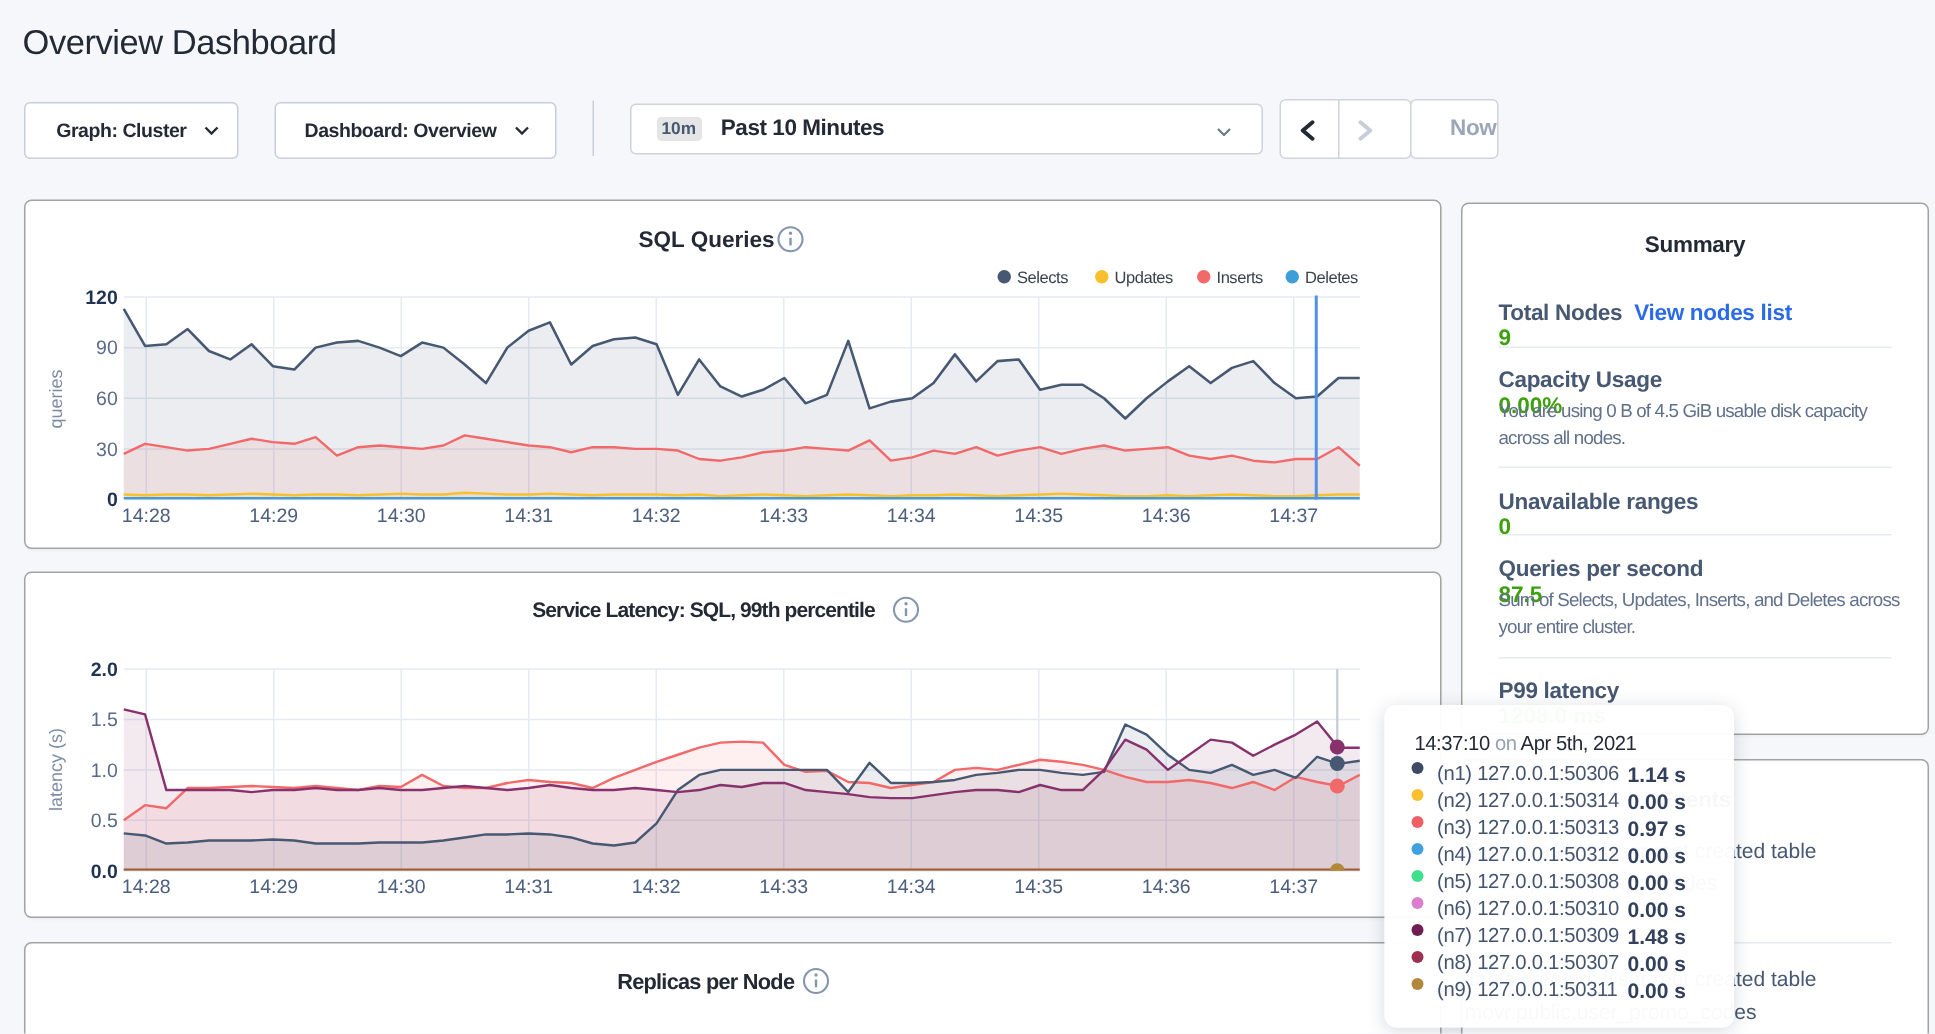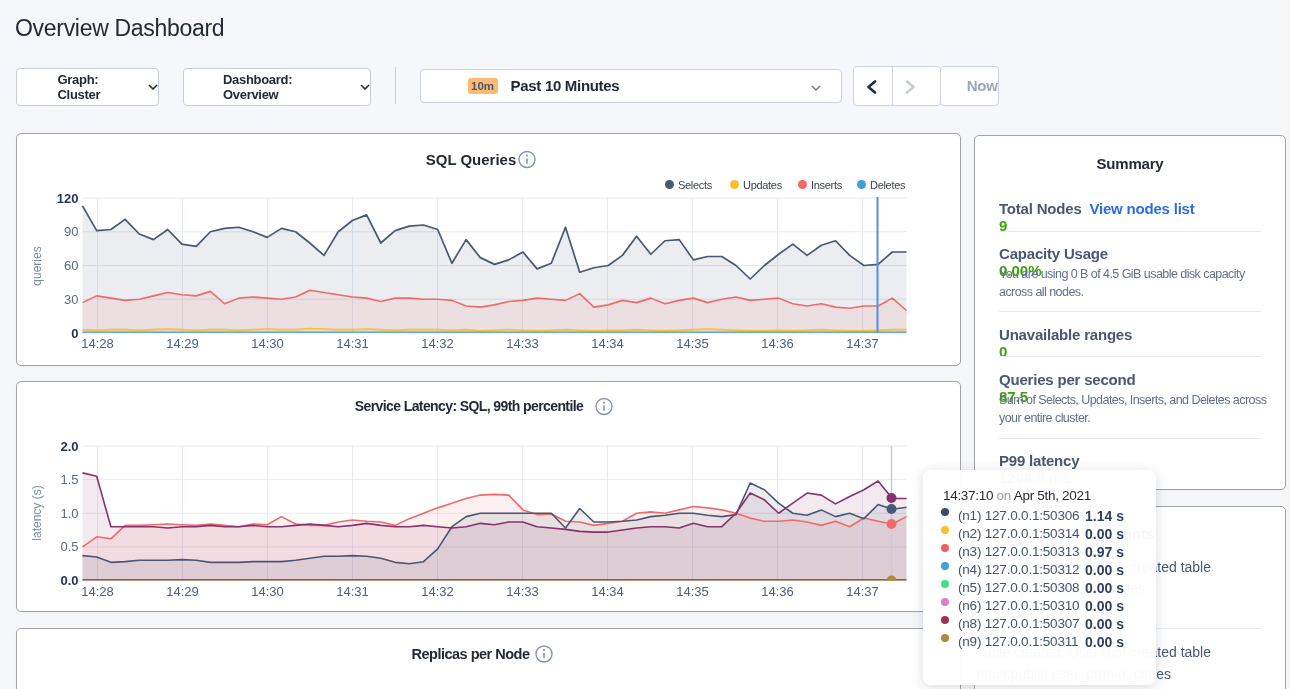--- a/index.html
+++ b/index.html
@@ -1,21 +1,21 @@
 <!DOCTYPE html>
 <html><head><meta charset="utf-8">
 <style>
 * { margin:0; padding:0; box-sizing:border-box; }
 html,body { width:1290px; height:689px; overflow:hidden; background:#f5f7fa;
   font-family:"Liberation Sans", sans-serif; position:relative; }
 .abs { position:absolute; }
 h1 { position:absolute; left:15px; top:15px; font-size:23px; font-weight:400;
   color:#242a35; letter-spacing:-0.3px; }
 .btn { position:absolute; background:#fff; border:1px solid #c8cdd9; border-radius:4px;
-  display:flex; align-items:center;padding-left:20px; }
+  display:flex; align-items:center; }
 .btn .lbl { font-size:13px; font-weight:bold; color:#242a35; letter-spacing:-0.3px; }
 .card { position:absolute; background:#fff; border:1px solid #a3a3a3; border-radius:5px;
   box-shadow:0 1px 2px rgba(40,50,70,0.04); }
 .ctitle { position:absolute; width:100%; text-align:center; font-size:15px;
   font-weight:bold; color:#242a35; letter-spacing:-0.2px; }
 .srow { position:absolute; left:24px; right:24px; display:flex; justify-content:space-between; align-items:baseline;flex-direction:column; }
 .slabel { font-size:15px; font-weight:bold; color:#475872; letter-spacing:-0.2px;}
 .sgreen { font-size:15px; font-weight:bold; color:#3da00c; }
 .sdesc { position:absolute; left:24px; right:10px; font-size:12.5px; letter-spacing:-0.55px; color:#61708b; line-height:18px; }
 .sdivider { position:absolute; left:24px; right:24px; height:1px; background:#e7eaf0; }
@@ -35,21 +35,21 @@
     </svg>
 </div>
 <div class="btn" style="left:183px; top:68px; width:187.5px; height:37.5px;">
   <span class="lbl" style="margin-left:19px;">Dashboard: Overview</span>
   <svg width="10" height="6" style="margin-left:12px">
       <path d="M1 1 L5 5 L9 1" stroke="#242a35" stroke-width="1.6" fill="none"></path>
     </svg>
 </div>
 <div class="abs" style="left:394.5px; top:67px; width:1px; height:37px; background:#c9ced8;"></div>
 <div class="btn" style="left:419.5px; top:68.5px; width:422px; height:34px; border-color:#cdd2dc;">
-  <span style="margin-left:27px; background:#fdba74; border-radius:3px; font-size:11.5px; font-weight:bold;
+  <span style="margin-left:17px; background:#e5e5e5; border-radius:3px; font-size:11.5px; font-weight:bold;
     color:#475872; padding:2px 3.5px;">10m</span>
   <span class="lbl" style="margin-left:13px; font-size:15px;">Past 10 Minutes</span>
   <svg width="10" height="6" style="position:absolute; right:20px; top:15px;">
       <path d="M1 1 L5 5 L9 1" stroke="#6b7687" stroke-width="1.4" fill="none"></path>
     </svg>
 </div>
 <div class="btn" style="left:853px; top:66px; width:88px; height:40px; border-color:#ced3de;"></div>
 <div class="abs" style="left:892px; top:66px; width:1px; height:40px; background:#ced3de;"></div>
 <svg class="abs" style="left:866px; top:80px;" width="11" height="14">
     <path d="M9 1.5 L2.5 7 L9 12.5" stroke="#242a35" stroke-width="2.6" fill="none" stroke-linecap="round" stroke-linejoin="round"></path>
@@ -259,20 +259,25 @@
         <span class="tdot" style="background:#3ee08a"></span>
         <span class="tname">(n5) 127.0.0.1:50308</span>
         <span class="tval">0.00 s</span>
       </div>
 <div class="trow">
         <span class="tdot" style="background:#d97fce"></span>
         <span class="tname">(n6) 127.0.0.1:50310</span>
         <span class="tval">0.00 s</span>
       </div>
 <div class="trow">
+        <span class="tdot" style="background:#701d52"></span>
+        <span class="tname">(n7) 127.0.0.1:50309</span>
+        <span class="tval">1.48 s</span>
+      </div>
+<div class="trow">
         <span class="tdot" style="background:#9e3050"></span>
         <span class="tname">(n8) 127.0.0.1:50307</span>
         <span class="tval">0.00 s</span>
       </div>
 <div class="trow">
         <span class="tdot" style="background:#b1883c"></span>
         <span class="tname">(n9) 127.0.0.1:50311</span>
         <span class="tval">0.00 s</span>
       </div>
   </div>

